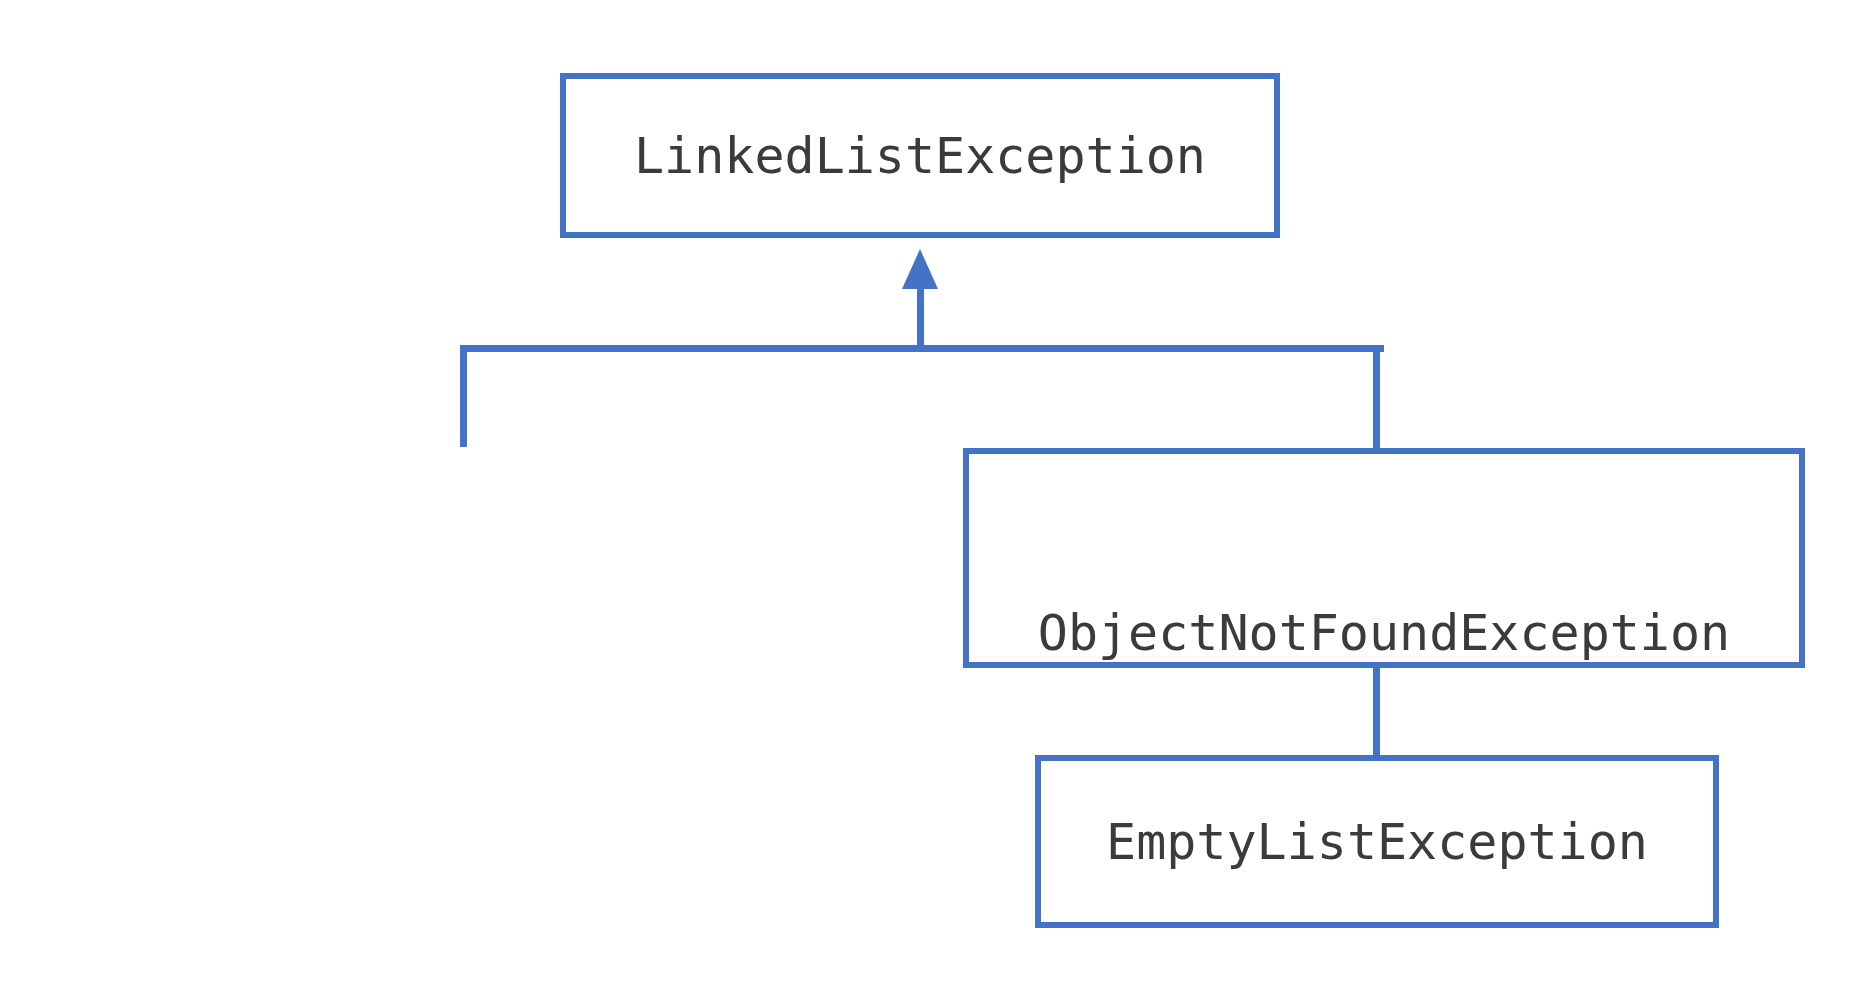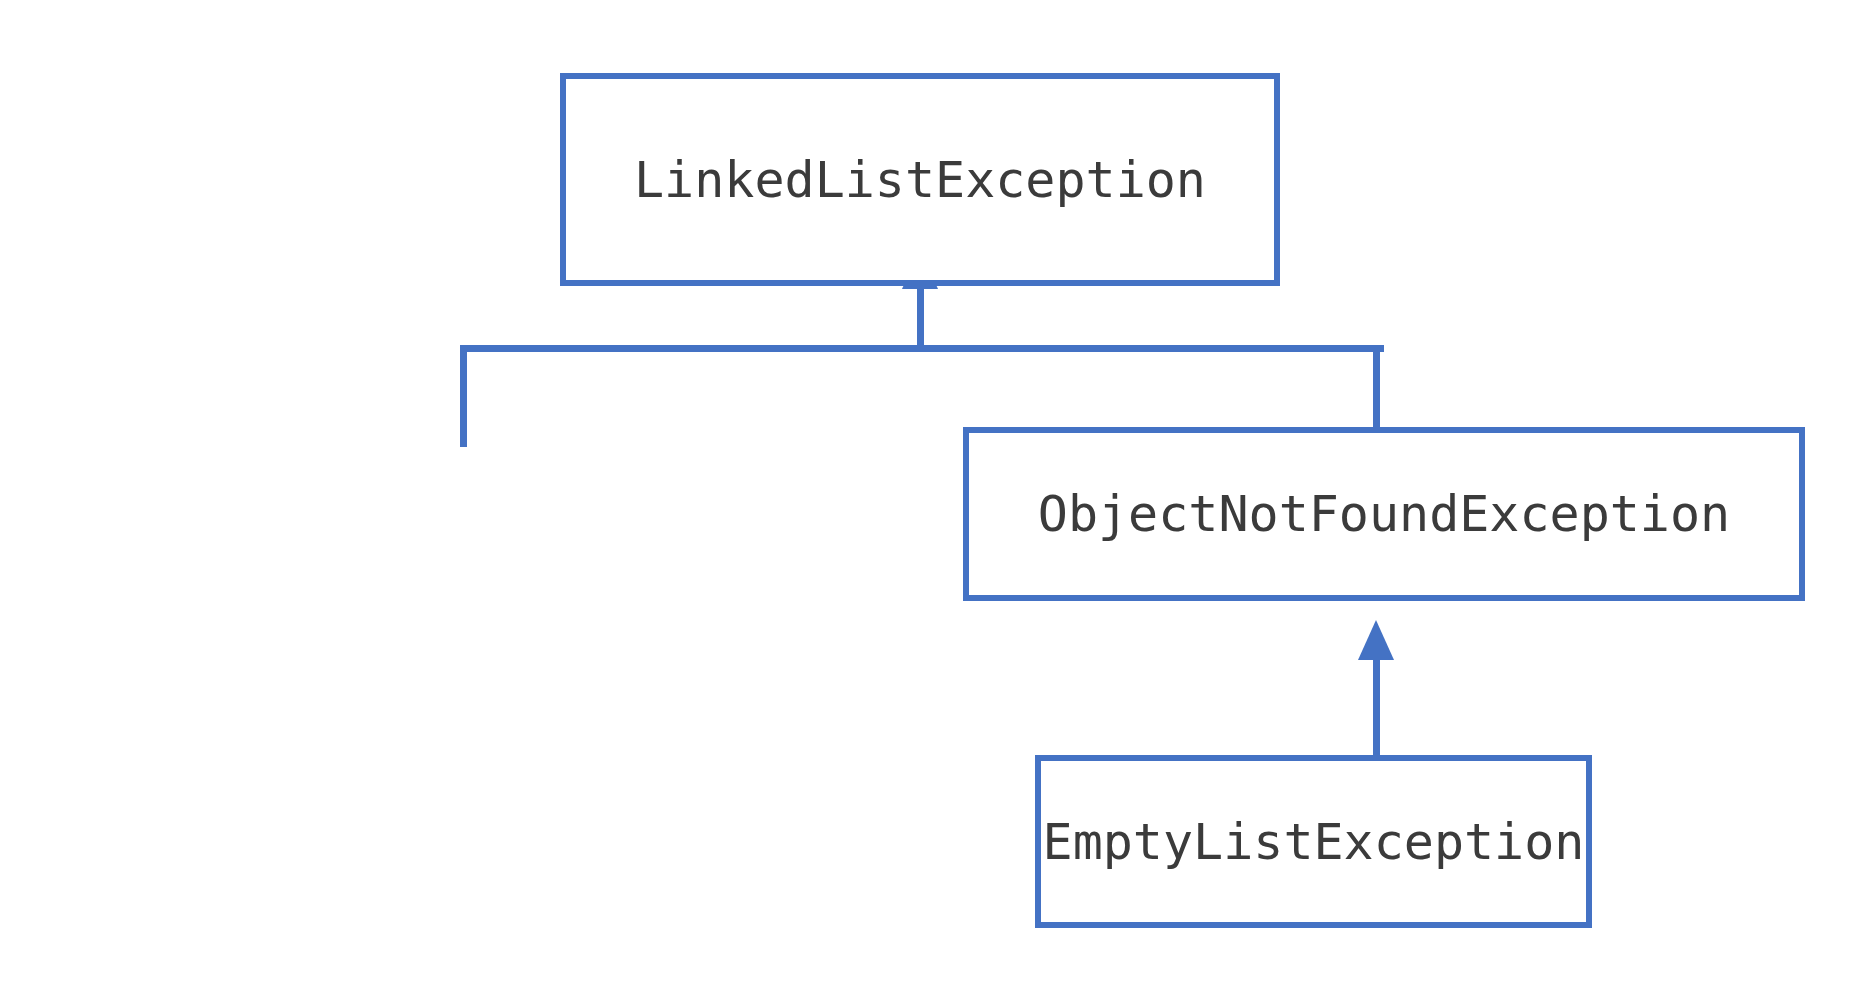--- a/index.html
+++ b/index.html
@@ -24,24 +24,24 @@
     display: flex;
     align-items: center;
     justify-content: center;
     z-index: 2;
   }
   .node-label {
     color: var(--text);
     font-size: 50px;
     white-space: nowrap;
   }
-  .node-root   { left:  560px; top:  73px; width: 720px; height: 213px; }
+  .node-root   { left:  560px; top:  73px; width: 720px; height: 165px; }
   .node-left   { left:   72px; top: 447px; width: 789px; height: 175px; }
-  .node-right  { left:  963px; top: 427px; width: 842px; height: 174px; }
-  .node-bottom { left: 1035px; top: 755px; width: 557px; height: 173px; }
+  .node-right  { left:  963px; top: 448px; width: 842px; height: 220px; align-items: flex-end; }
+  .node-bottom { left: 1035px; top: 755px; width: 684px; height: 173px; }
 
   .edge-line {
     position: absolute;
     background: var(--accent);
     z-index: 1;
   }
   
   .hline-1     { left: 460px;  top: 345px; width: 924px; height: 7px; }
   
   .vdrop-left  { left: 460px;  top: 345px; width: 7px;   height: 102px; }

